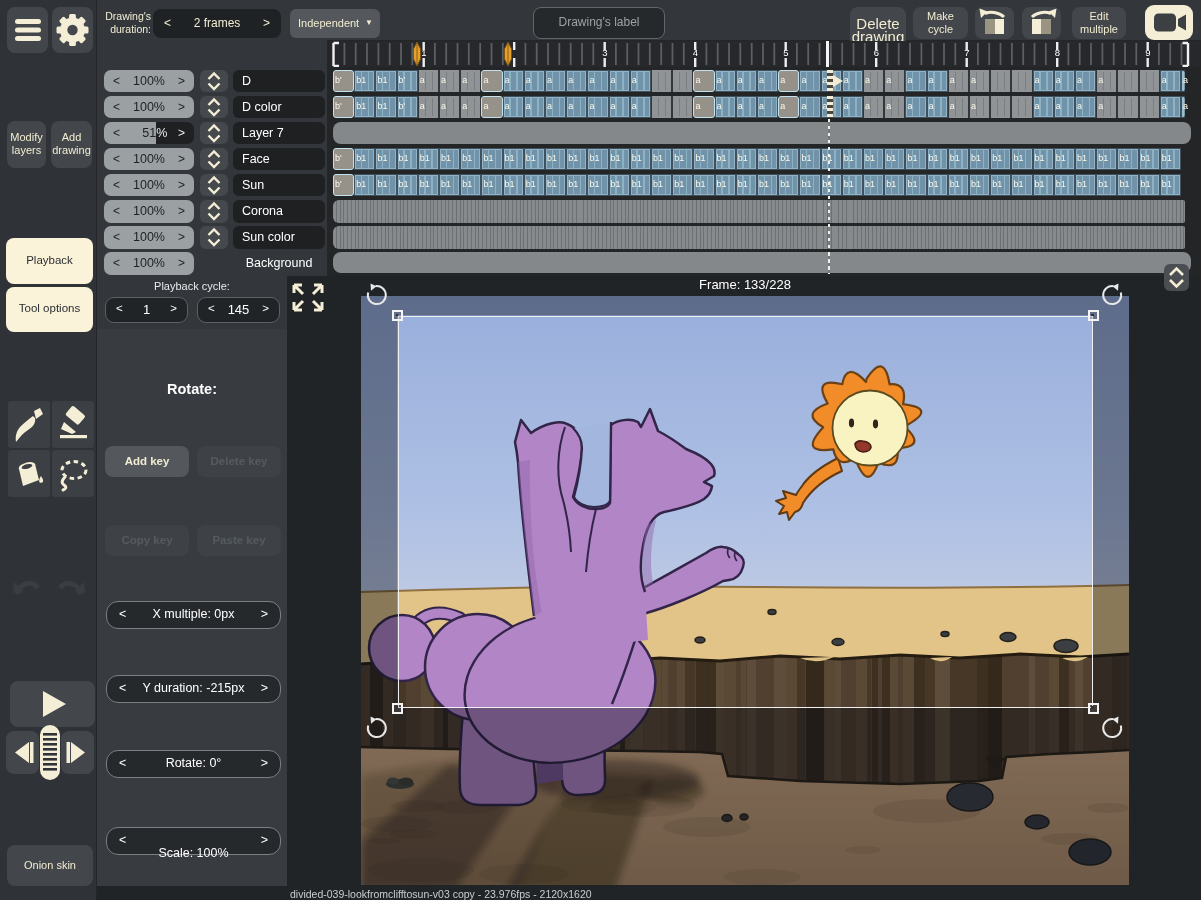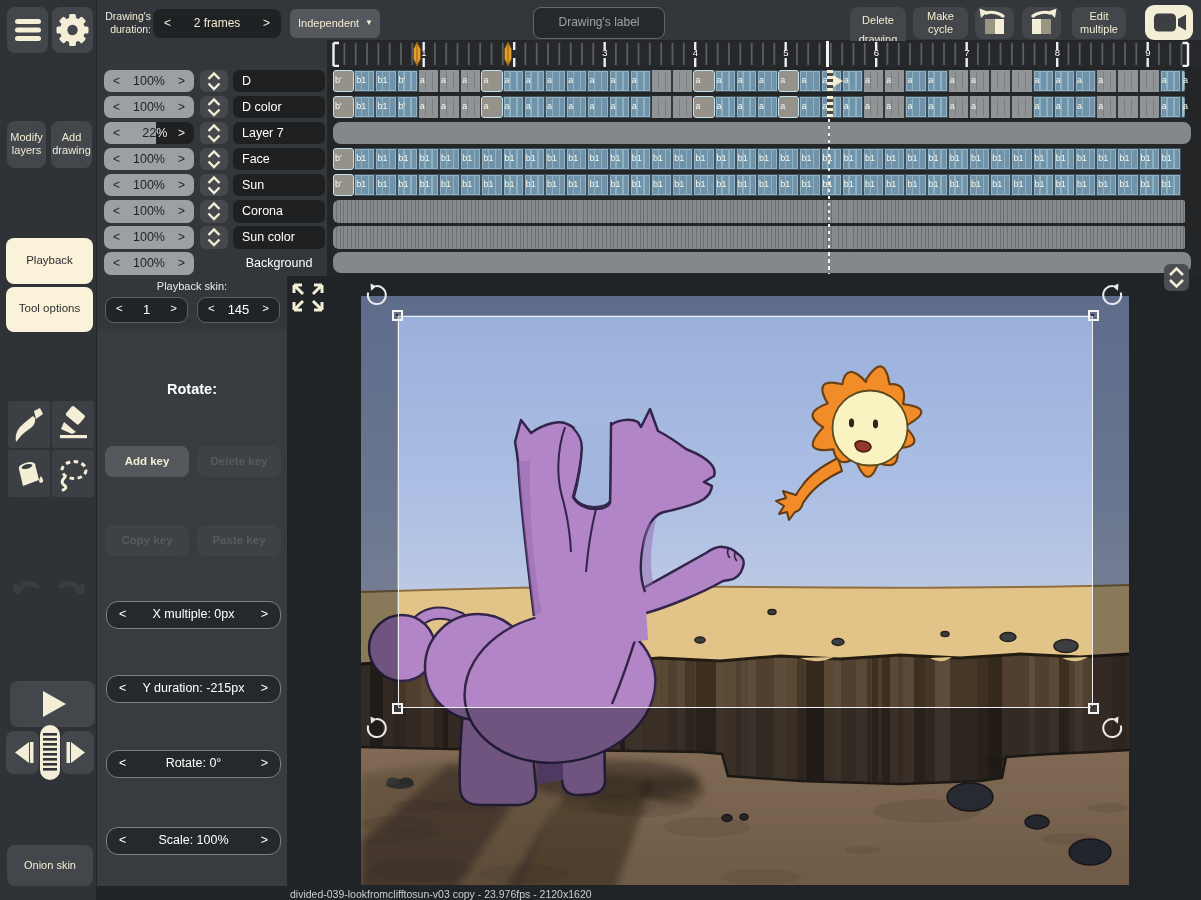--- a/index.html
+++ b/index.html
@@ -113,21 +113,21 @@
 <div class="abs" style="left:153px;top:9px;width:128px;height:29px;background:#1f2224;border-radius:8px;color:#f2ecd2;font-size:12px">
       <span class="abs" style="left:11px;top:7px">&lt;</span>
       <span class="abs" style="left:0;width:100%;text-align:center;top:7px">2 frames</span>
       <span class="abs" style="right:11px;top:7px">&gt;</span>
     </div>
 <div class="abs" style="left:290px;top:9px;width:90px;height:29px;background:#54585c;border-radius:6px;color:#f2ecd2;font-size:11px">
       <span class="abs" style="left:8px;top:8px">Independent</span>
       <span class="abs" style="right:7px;top:9px;font-size:8px">▼</span>
     </div>
 <div class="abs" style="left:533px;top:7px;width:132px;height:32px;background:#26292c;border:1.5px solid #63676b;border-radius:8px;color:#9da1a5;font-size:12px;text-align:center;line-height:29px">Drawing's label</div>
-<div class="btn" style="left:850px;top:7px;width:56px;height:45px;font-size:11px;line-height:19px">Delete<br>drawing</div>
+<div class="btn" style="left:850px;top:7px;width:56px;height:45px;font-size:15px;line-height:13px">Delete<br>drawing</div>
 <div class="btn" style="left:913px;top:7px;width:55px;height:32px;font-size:11px;line-height:13px">Make<br>cycle</div>
 <div class="btn" style="left:975px;top:7px;width:39px;height:32px">
       <svg width="39" height="32" viewBox="0 0 39 32">
 <g transform="translate(19.5,16) scale(1,1) translate(-19.5,-16)">
 <rect x="10" y="12" width="10" height="15" fill="#9a9482"></rect>
           <rect x="20" y="12" width="9" height="15" fill="#f4eed6"></rect>
 <path d="M29 10 A 15 11 0 0 0 10 6.5" fill="none" stroke="#f4eed6" stroke-width="3"></path>
 <path d="M4.5 1.5 L12.5 4.5 L6 11 Z" fill="#f4eed6"></path>
         </g>
       </svg>
@@ -162,21 +162,21 @@
       <span class="abs" style="left:0;width:100%;text-align:center;top:4px;font-size:12.5px;color:#212426">100%</span>
       <span class="abs" style="right:9px;top:4px;font-size:12px;color:#212426">&gt;</span>
     </div>
 <div class="abs" style="left:200px;top:95.6px;width:28px;height:22.5px;background:#45494d;border-radius:6px"><svg width="28" height="22.5" viewBox="0 0 28 22.5">
 <path d="M8.5 9 L14 3.5 L19.5 9" fill="none" stroke="#f4eed6" stroke-width="2.4"></path>
         <path d="M8.5 13.5 L14 19 L19.5 13.5" fill="none" stroke="#f4eed6" stroke-width="2.4"></path>
       </svg></div>
 <div class="abs" style="left:233px;top:95.6px;width:92px;height:22.5px;background:#1e2022;border-radius:6px;color:#fff;font-size:12.5px;line-height:22.5px;padding-left:9px">D color</div>
 <div class="abs" style="left:104px;top:121.7px;width:90px;height:22.5px;border-radius:7px;background:linear-gradient(90deg,#9ba0a3 0 58%,#1e2022 58%);overflow:hidden">
       <span class="abs" style="left:9px;top:4px;font-size:12px;color:#212426">&lt;</span>
-      <span class="abs" style="left:0;width:58%;text-align:right;top:4px;font-size:12.5px;color:#212426">22</span>
+      <span class="abs" style="left:0;width:58%;text-align:right;top:4px;font-size:12.5px;color:#212426">51</span>
       <span class="abs" style="left:58%;top:4px;font-size:12.5px;color:#e9ebec">%</span>
       <span class="abs" style="right:9px;top:4px;font-size:12px;color:#e9ebec">&gt;</span>
     </div>
 <div class="abs" style="left:200px;top:121.7px;width:28px;height:22.5px;background:#45494d;border-radius:6px"><svg width="28" height="22.5" viewBox="0 0 28 22.5">
 <path d="M8.5 9 L14 3.5 L19.5 9" fill="none" stroke="#f4eed6" stroke-width="2.4"></path>
         <path d="M8.5 13.5 L14 19 L19.5 13.5" fill="none" stroke="#f4eed6" stroke-width="2.4"></path>
       </svg></div>
 <div class="abs" style="left:233px;top:121.7px;width:92px;height:22.5px;background:#1e2022;border-radius:6px;color:#fff;font-size:12.5px;line-height:22.5px;padding-left:9px">Layer 7</div>
 <div class="abs" style="left:104px;top:147.8px;width:90px;height:22.5px;border-radius:7px;background:#9ba0a3">
       <span class="abs" style="left:9px;top:4px;font-size:12px;color:#212426">&lt;</span>
@@ -1101,21 +1101,21 @@
 <div class="abs" style="left:827px;top:69.5px;width:6px;height:22.5px;background:repeating-linear-gradient(180deg,#f2ecd4 0 3px,#4a4640 3px 6px)"></div>
 <div class="abs" style="left:827px;top:95.6px;width:6px;height:22.5px;background:repeating-linear-gradient(180deg,#f2ecd4 0 3px,#4a4640 3px 6px)"></div>
 <svg class="abs" style="left:833px;top:75px" width="12" height="12">
       <path d="M0 0 L0 12 L10 6 Z" fill="#f2ecd4"></path>
     </svg>
 <div class="abs" style="left:827.5px;top:119px;width:2px;height:155px;background:repeating-linear-gradient(180deg,#f0f0ea 0 3.5px,rgba(30,32,34,0.15) 3.5px 7px)"></div>
 <div class="abs" style="left:1164px;top:264px;width:25px;height:27px;background:#4a4e52;border-radius:6px;z-index:6"><svg width="25" height="27" viewBox="0 0 25 27">
 <path d="M6 11 L12.5 4.5 L19 11" fill="none" stroke="#f4eed6" stroke-width="2.6"></path>
         <path d="M6 16 L12.5 22.5 L19 16" fill="none" stroke="#f4eed6" stroke-width="2.6"></path>
       </svg></div>
-<div class="abs" style="left:97px;top:280px;width:190px;height:14px;font-size:11px;color:#e8eaec;text-align:center">Playback skin:</div>
+<div class="abs" style="left:97px;top:280px;width:190px;height:14px;font-size:11px;color:#e8eaec;text-align:center">Playback cycle:</div>
 <div class="abs" style="left:105px;top:297px;width:83px;height:26px;background:#212427;border:1.5px solid #5c6064;border-radius:9px;color:#fff;font-size:13px">
       <span class="abs" style="left:10px;top:4px;font-size:11.5px">&lt;</span>
       <span class="abs" style="left:0;width:100%;top:4px;text-align:center">1</span>
       <span class="abs" style="right:10px;top:4px;font-size:11.5px">&gt;</span>
     </div>
 <div class="abs" style="left:197px;top:297px;width:83px;height:26px;background:#212427;border:1.5px solid #5c6064;border-radius:9px;color:#fff;font-size:13px">
       <span class="abs" style="left:10px;top:4px;font-size:11.5px">&lt;</span>
       <span class="abs" style="left:0;width:100%;top:4px;text-align:center">145</span>
       <span class="abs" style="right:10px;top:4px;font-size:11.5px">&gt;</span>
     </div>
@@ -1142,24 +1142,25 @@
       <span class="abs" style="left:0;width:100%;top:5px;text-align:center">Y duration: -215px</span>
       <span class="abs" style="right:12px;top:5px">&gt;</span>
     </div>
 <div class="abs" style="left:106px;top:750px;width:175px;height:28px;background:#26292c;border:1.5px solid #7b7f83;border-radius:12px;color:#fff;font-size:12.5px">
       <span class="abs" style="left:12px;top:5px">&lt;</span>
       <span class="abs" style="left:0;width:100%;top:5px;text-align:center">Rotate:  0°</span>
       <span class="abs" style="right:12px;top:5px">&gt;</span>
     </div>
 <div class="abs" style="left:106px;top:827px;width:175px;height:28px;background:#26292c;border:1.5px solid #7b7f83;border-radius:12px;color:#fff;font-size:12.5px">
       <span class="abs" style="left:12px;top:5px">&lt;</span>
-      <span class="abs" style="left:0;width:100%;top:5px;text-align:center">Scale:  100%</span>
+      <span class="abs" style="left:0;width:100%;top:18px;text-align:center">Scale:  100%</span>
       <span class="abs" style="right:12px;top:5px">&gt;</span>
     </div>
 <div class="abs" style="left:287px;top:276px;width:914px;height:610px;background:#212427"></div>
+<div class="abs" style="left:600px;top:277px;width:290px;height:17px;font-size:13px;color:#fff;text-align:center">Frame: 133/228</div>
 <svg class="abs" style="left:361px;top:296px" width="768" height="589" viewBox="0 0 768 589">
       <defs>
 <linearGradient id="sky" x1="0" y1="0" x2="0" y2="1">
 <stop offset="0" stop-color="#98aedb"></stop>
           <stop offset="0.72" stop-color="#aec0e4"></stop>
           <stop offset="1" stop-color="#bdc9e4"></stop>
 </linearGradient>
 <linearGradient id="gnd" x1="0" y1="0" x2="0" y2="1">
 <stop offset="0" stop-color="#d2ab81"></stop>
           <stop offset="1" stop-color="#b3906a"></stop>

